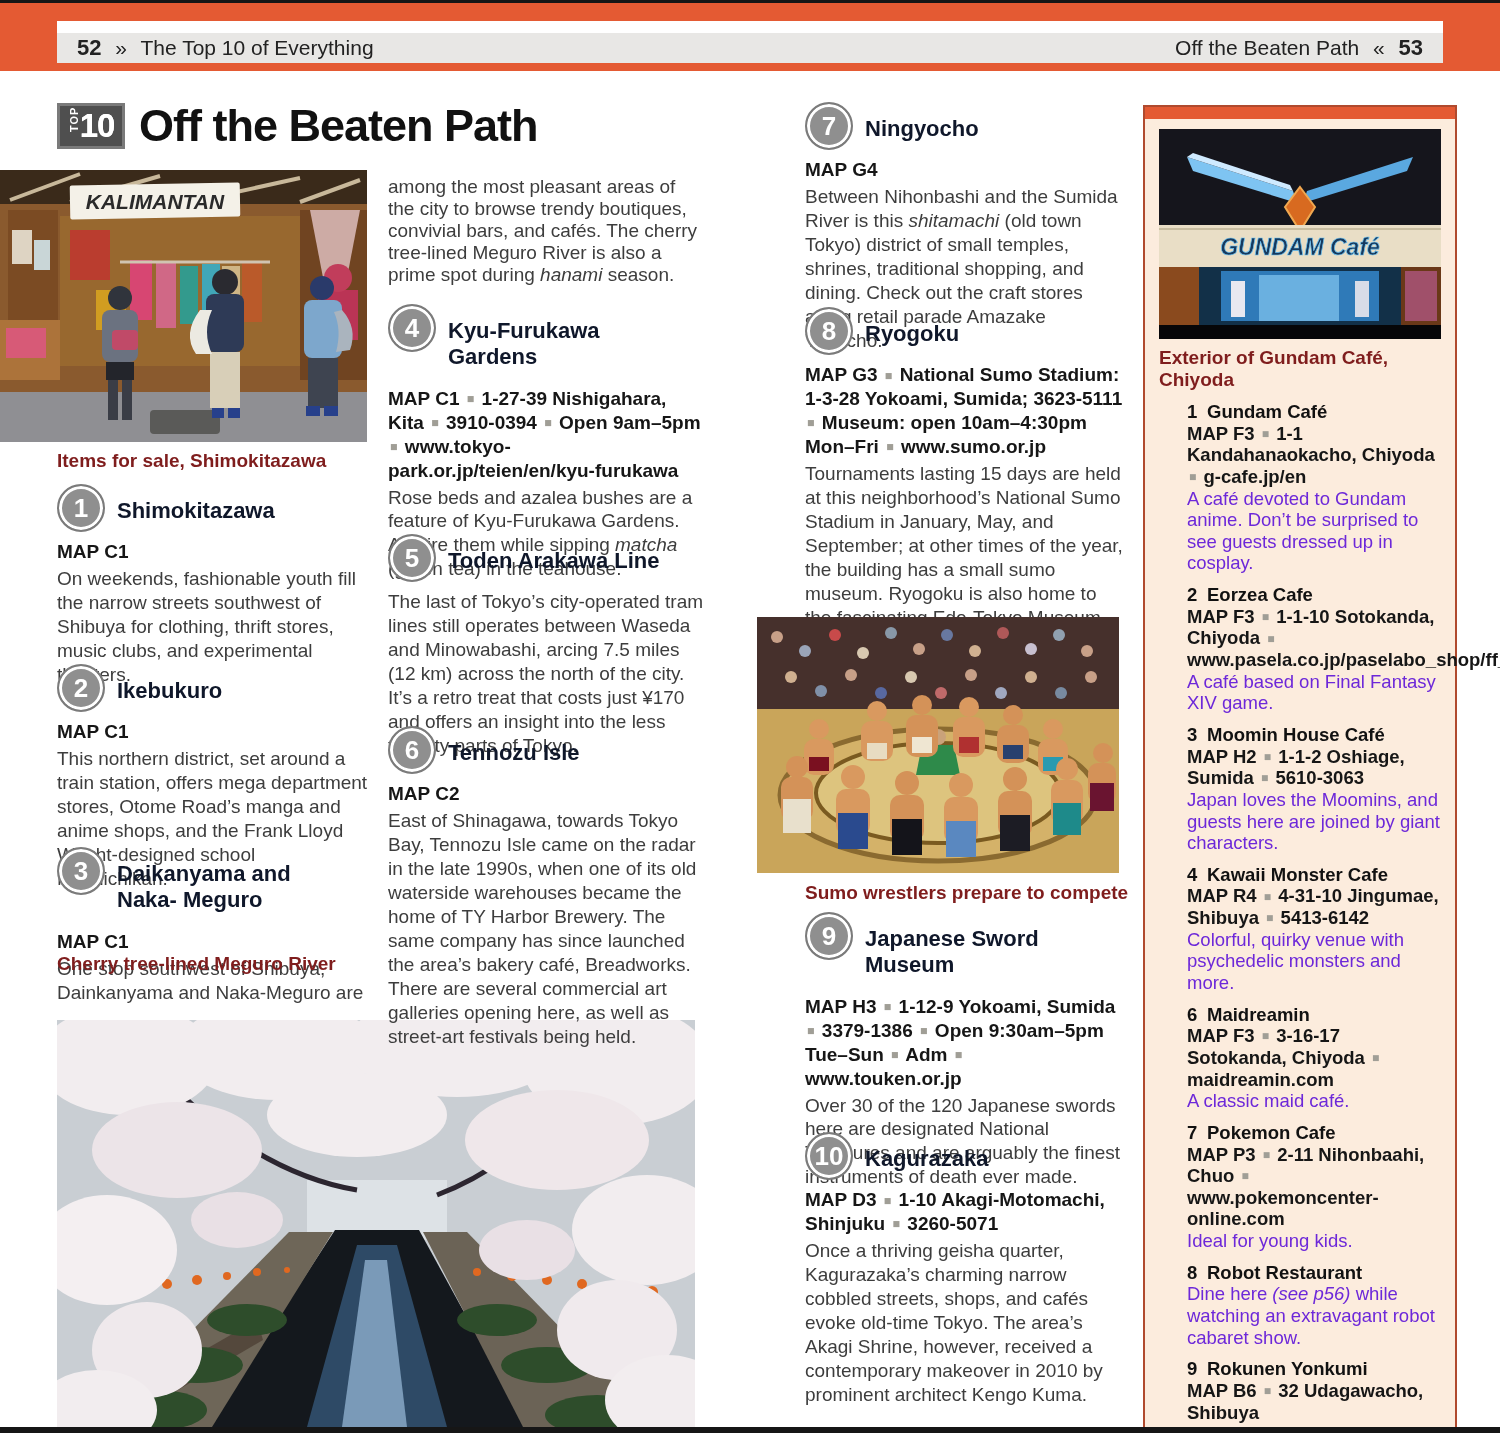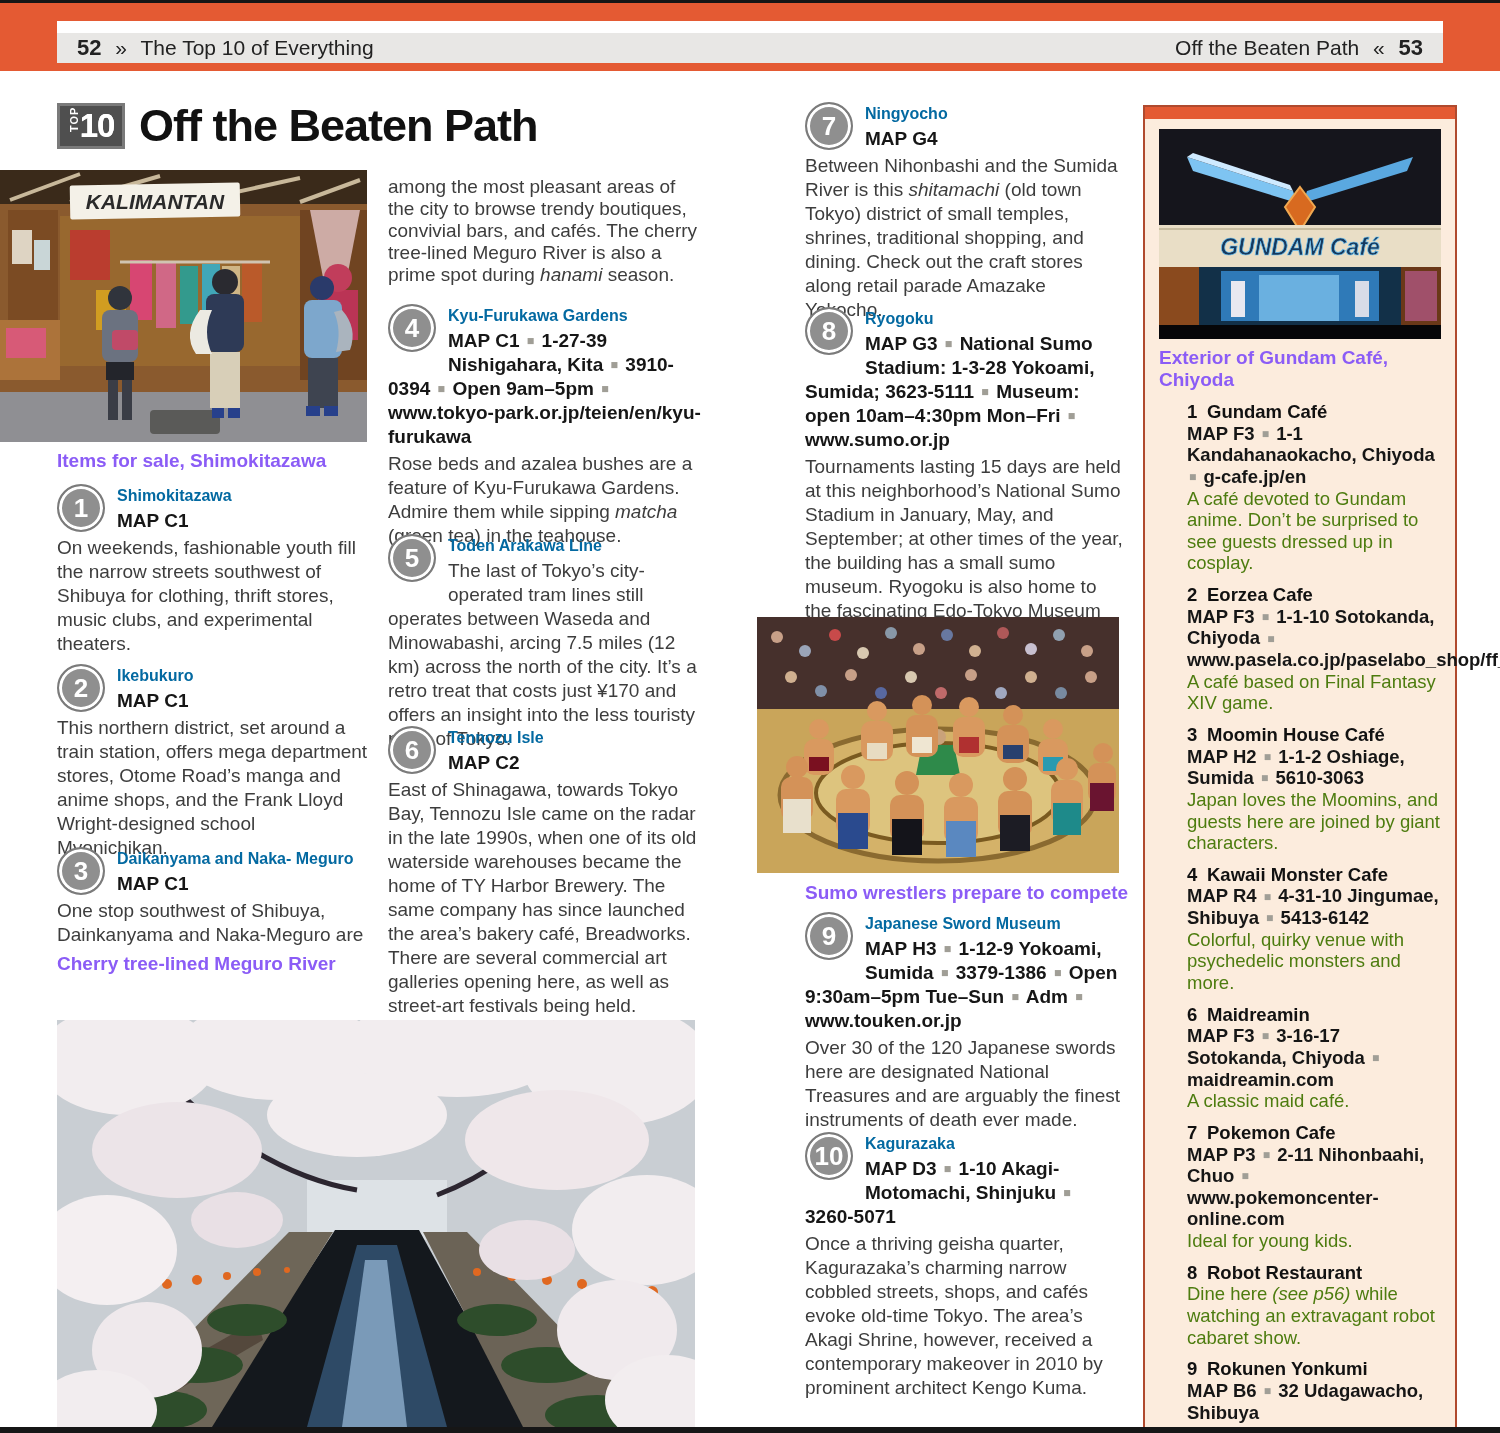--- a/index.html
+++ b/index.html
@@ -20,36 +20,36 @@
        letter-spacing:1px;width:12px;}
   #top10-badge .ten{font-size:33px;font-weight:bold;color:#fff;letter-spacing:-1px;
        text-shadow:0 0 0 #fff;}
   #page-title{font-size:45px;font-weight:bold;letter-spacing:-1px;color:#111;white-space:nowrap;}
   
   .entry{line-height:1.26;}
   .numcircle{float:left;width:44px;height:44px;border-radius:50%;background:#8f8f8f;
        border:2px solid #7b7b7b;box-shadow:inset 0 0 0 3px #fff;color:#fff;font-weight:bold;
        font-size:26px;display:flex;align-items:center;justify-content:center;
        margin:2px 12px 4px 0;}
-  .etitle{font-size:16px;font-weight:bold;color:#0369a1;margin:4px;line-height:1.2;}
+  .etitle{font-size:22px;font-weight:bold;color:#0f172a;margin:16px;line-height:1.2;}
   .einfo{font-size:19px;font-weight:bold;color:#161616;margin:2px 0 0 0;}
   .ebody{font-size:19px;color:#3d3d3d;margin:3px 0 0 0;}
-  .caption{font-size:19px;font-weight:bold;color:#8b5cf6;}
+  .caption{font-size:19px;font-weight:bold;color:#7f1d1d;}
   .seg-i{font-style:italic;}
   .seg-blt{color:#a09e96;font-size:0.66em;vertical-align:0.15em;padding:0 2px;}
   
   #sidebar{background:#fcecdd;border:2px solid #b04a2e;box-sizing:border-box;}
   #sidebar-topbar{background:#e45a33;height:12px;width:100%;}
   #sidebar-inner{padding:10px 14px 12px 14px;}
   #sidebar-title{font-size:20px;font-weight:bold;color:#111;line-height:1.15;margin:2px 0 8px 0;}
   .sb-item{margin-top:10px;line-height:1.17;margin-left:28px;}
   .sb-name{font-size:18.5px;font-weight:bold;color:#111;}
   .sb-num{display:inline-block;min-width:20px;}
   .sb-info{font-size:18.5px;font-weight:bold;color:#161616;margin:0;}
-  .sb-desc{font-size:18.5px;color:#4d7c0f;margin:0;}
+  .sb-desc{font-size:18.5px;color:#6d28d9;margin:0;}
   .photo{display:block;}
 </style>
 </head>
 <body>
 
 <div id="page">
 
   <div class="abs edge-line" style="left:0;top:0;width:1500px;height:3px;"></div>
   <div class="abs orange" style="left:0;top:3px;width:1500px;height:18px;"></div>
   <div class="abs orange" style="left:0;top:3px;width:57px;height:68px;"></div>

